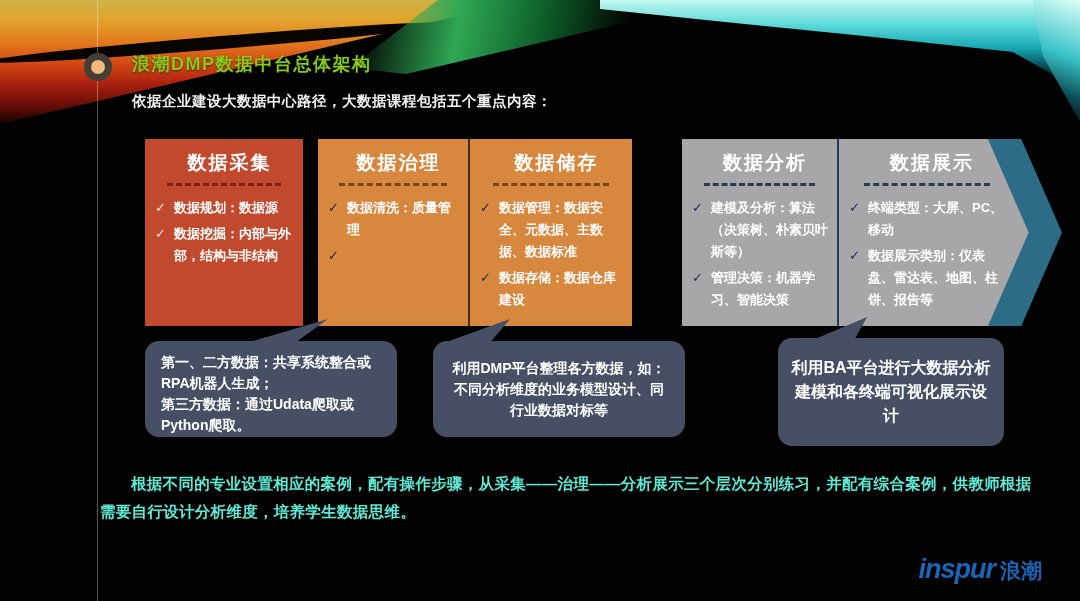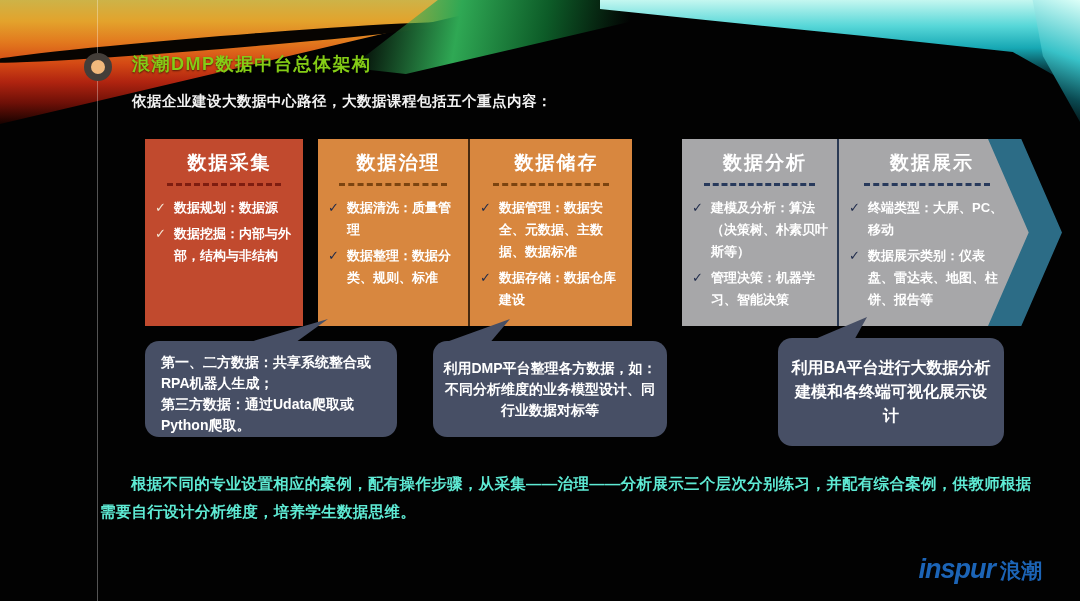--- a/index.html
+++ b/index.html
@@ -81,21 +81,21 @@
     position:absolute; left:988px; top:139px; width:74px; height:187px; background:#2c6c86;
     clip-path:polygon(0 0,45% 0,100% 50%,45% 100%,0 100%,55% 50%);
   }
 
   
   .callout {
     position:absolute; background:#474f65; border-radius:14px; color:#fff;
     font-weight:bold; font-size:14px; line-height:1.5; white-space:pre-line; box-sizing:border-box;
   }
   .callout-1 { left:145px; top:341px; width:252px; height:96px; padding:11px 16px; }
-  .callout-2 { left:433px; top:341px; width:234px; height:96px; padding:8px 10px;
+  .callout-2 { left:433px; top:341px; width:252px; height:96px; padding:8px 10px;
                display:flex; align-items:center; justify-content:center; text-align:center; }
   .callout-3 { left:778px; top:338px; width:226px; height:108px; padding:8px 10px; font-size:16px;
                display:flex; align-items:center; justify-content:center; text-align:center; }
   .tail { position:absolute; background:#474f65; }
   .tail-1 { left:240px; top:319px; width:100px; height:26px; clip-path:polygon(88% 0,0 100%,52% 100%); }
   .tail-2 { left:430px; top:319px; width:100px; height:26px; clip-path:polygon(80% 0,8% 100%,58% 100%); }
   .tail-3 { left:808px; top:317px; width:82px; height:25px; clip-path:polygon(72% 0,0 100%,55% 100%); }
 
   
   .footer-para {
@@ -141,21 +141,20 @@
   <div class="box box-orange">
     <div class="subbox subbox-l">
       <div class="box-head">数据治理</div>
       <div class="box-rule"></div>
       <div class="box-item">
         <span class="chk">✓</span>
         <span>数据清洗：质量管理</span>
       </div>
       <div class="box-item">
         <span class="chk">✓</span>
-        <span>数据整理：数据分类、规则、标准</span>
       </div>
     </div>
     <div class="vdiv-o"></div>
     <div class="subbox subbox-r">
       <div class="box-head">数据储存</div>
       <div class="box-rule"></div>
       <div class="box-item">
         <span class="chk">✓</span>
         <span>数据管理：数据安全、元数据、主数据、数据标准</span>
       </div>

